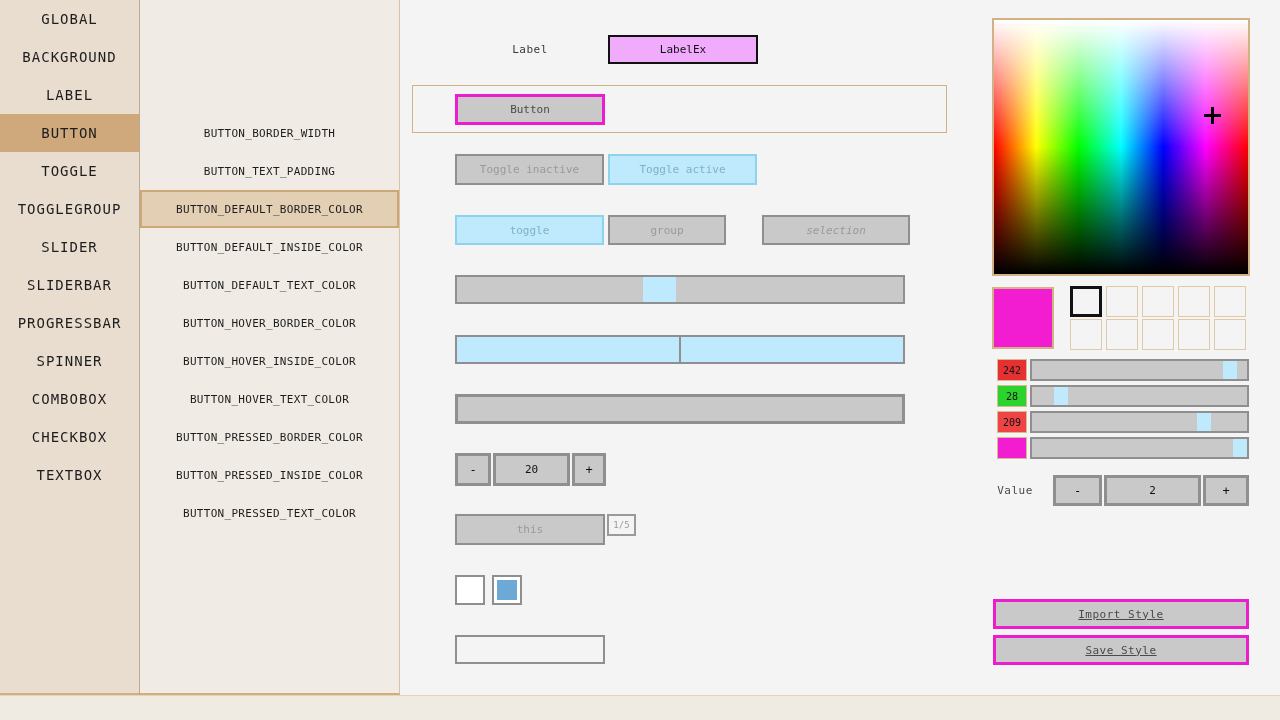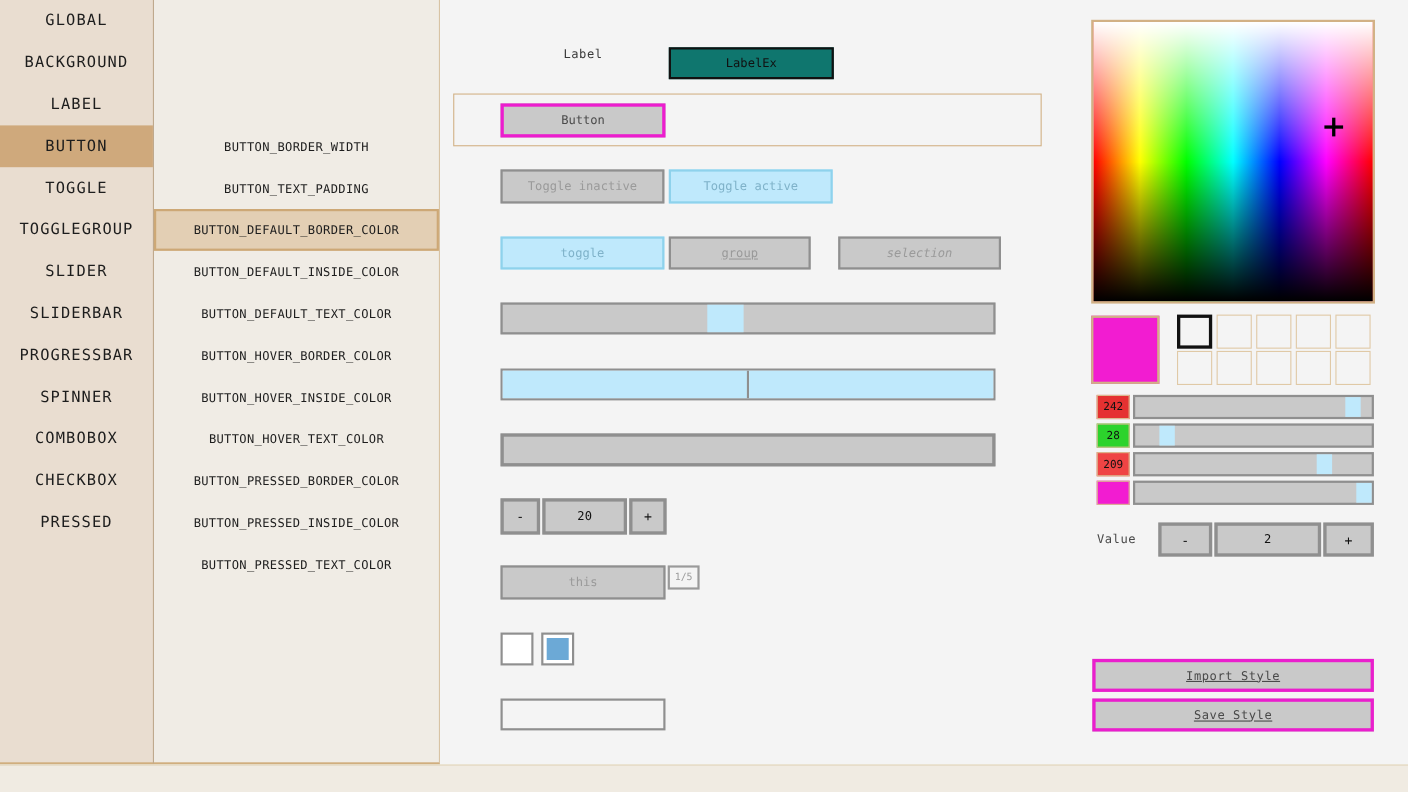--- a/index.html
+++ b/index.html
@@ -44,35 +44,35 @@
   #footer {
     left:0; top:695px; width:1280px; height:25px;
     background:#f0ebe2; border-top:1px solid #e2d5ba;
   }
 
   
   .cap { font-size:11px; color:#3a3a3a; letter-spacing:0.5px; }
   #label-caption { left:455px; top:43px; width:150px; text-align:center; }
   #labelex {
     left:608px; top:35px; width:150px; height:29px;
-    background:#0f766e; border:2px solid #111;
-    font-size:11px; color:#111;margin-top:8px;
+    background:#f0abfc; border:2px solid #111;
+    font-size:11px; color:#111;
   }
   #sel-frame { left:412px; top:85px; width:535px; height:48px; border:1px solid #d2b185; }
   #btn-preview {
     left:455px; top:94px; width:150px; height:31px;
     background:#c9c9c9; border:3px solid #ec1dce;
     font-size:11px; color:#4a4a4a; cursor:pointer;
   }
   .gray-btn { background:#c9c9c9; border:2px solid #8f8f8f; color:#9a9a9a; font-size:11px; cursor:pointer; }
   .blue-btn { background:#bfe9fc; border:2px solid #8ed2ec; color:#7fb2c9; font-size:11px; cursor:pointer; }
   #toggle-inactive { left:455px; top:154px; width:149px; height:31px; }
   #toggle-active   { left:608px; top:154px; width:149px; height:31px; }
   #tg-0 { left:455px; top:215px; width:149px; height:30px; }
-  #tg-1 { left:608px; top:215px; width:129px; height:30px;text-decoration:underline; }
+  #tg-1 { left:608px; top:215px; width:118px; height:30px; }
   #tg-2 { left:762px; top:215px; width:148px; height:30px;font-style:italic; }
 
   #slider {
     left:455px; top:275px; width:450px; height:29px;
     background:#c9c9c9; border:2px solid #8f8f8f;
   }
   #slider .thumb { position:absolute; top:0; height:25px; width:33px; background:#bfe9fc; }
 
   #sliderbar {
     left:455px; top:335px; width:450px; height:29px;
@@ -161,21 +161,21 @@
   <div class="sb-item">LABEL</div>
   <div class="sb-item sel">BUTTON</div>
   <div class="sb-item">TOGGLE</div>
   <div class="sb-item">TOGGLEGROUP</div>
   <div class="sb-item">SLIDER</div>
   <div class="sb-item">SLIDERBAR</div>
   <div class="sb-item">PROGRESSBAR</div>
   <div class="sb-item">SPINNER</div>
   <div class="sb-item">COMBOBOX</div>
   <div class="sb-item">CHECKBOX</div>
-  <div class="sb-item">PRESSED</div>
+  <div class="sb-item">TEXTBOX</div>
 </div>
 
 <div id="params" class="abs">
   <div id="param-list">
     <div class="pm-item">BUTTON_BORDER_WIDTH</div>
     <div class="pm-item">BUTTON_TEXT_PADDING</div>
     <div class="pm-item sel">BUTTON_DEFAULT_BORDER_COLOR</div>
     <div class="pm-item">BUTTON_DEFAULT_INSIDE_COLOR</div>
     <div class="pm-item">BUTTON_DEFAULT_TEXT_COLOR</div>
     <div class="pm-item">BUTTON_HOVER_BORDER_COLOR</div>

